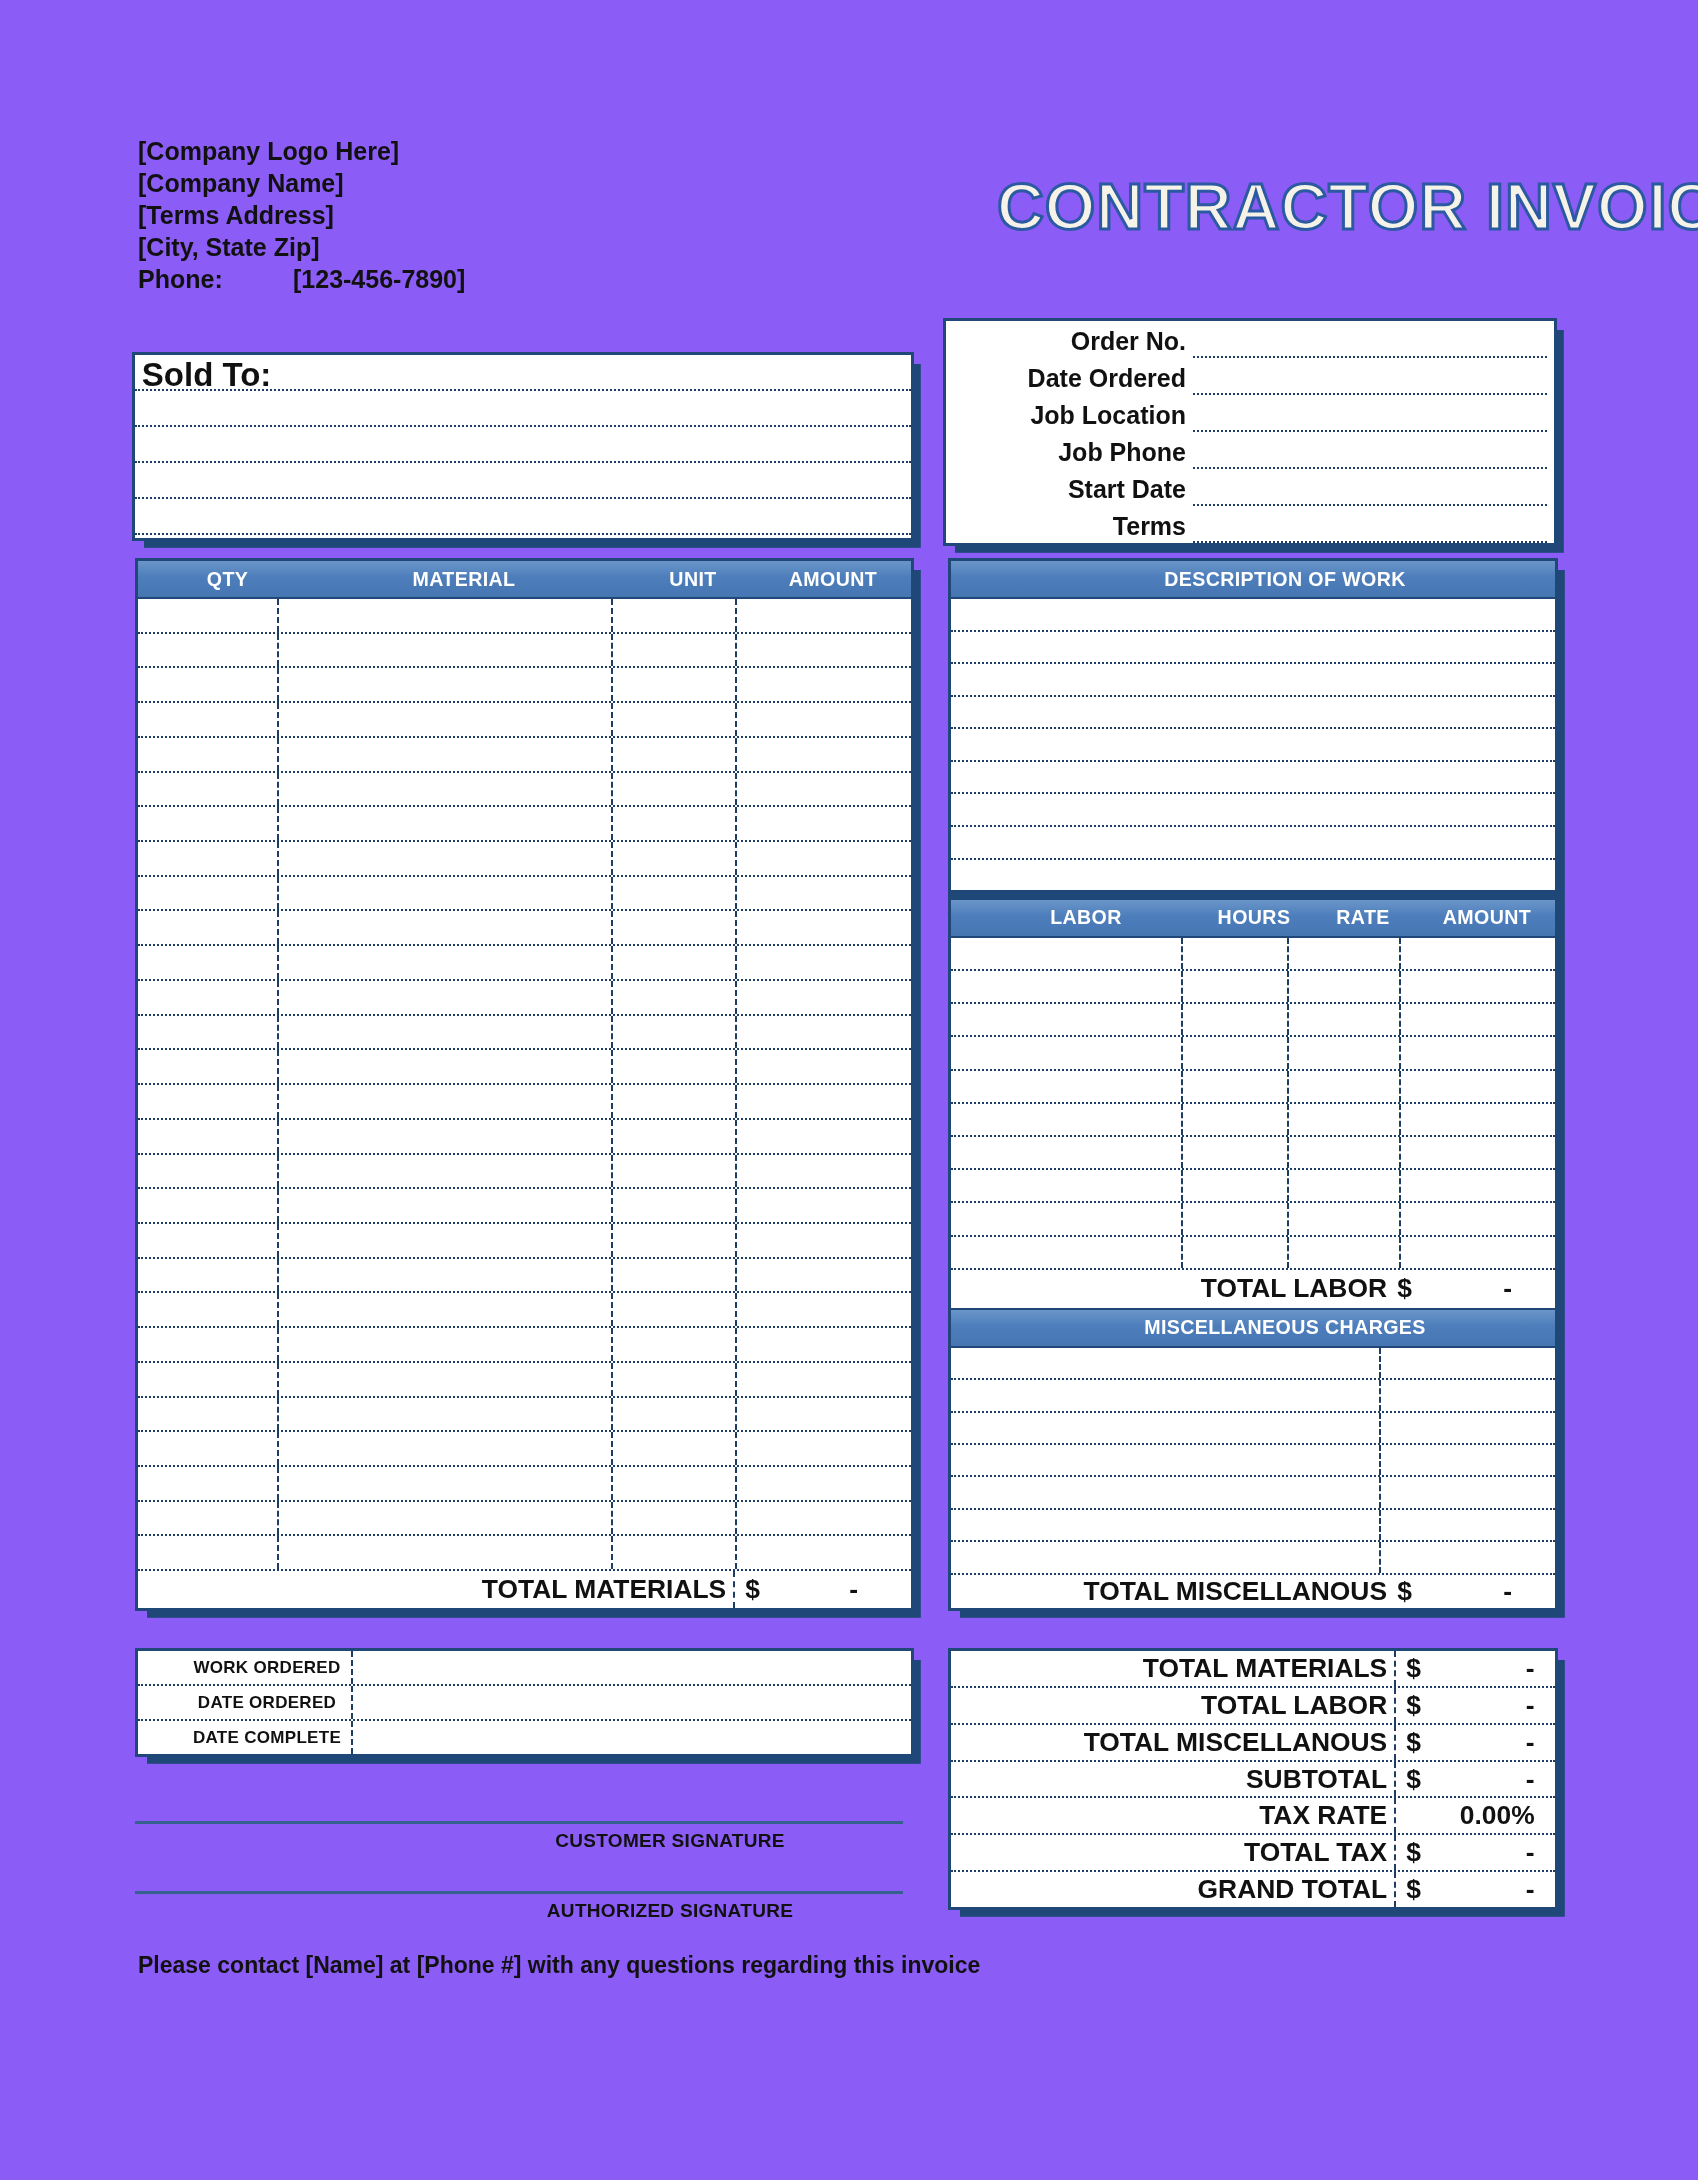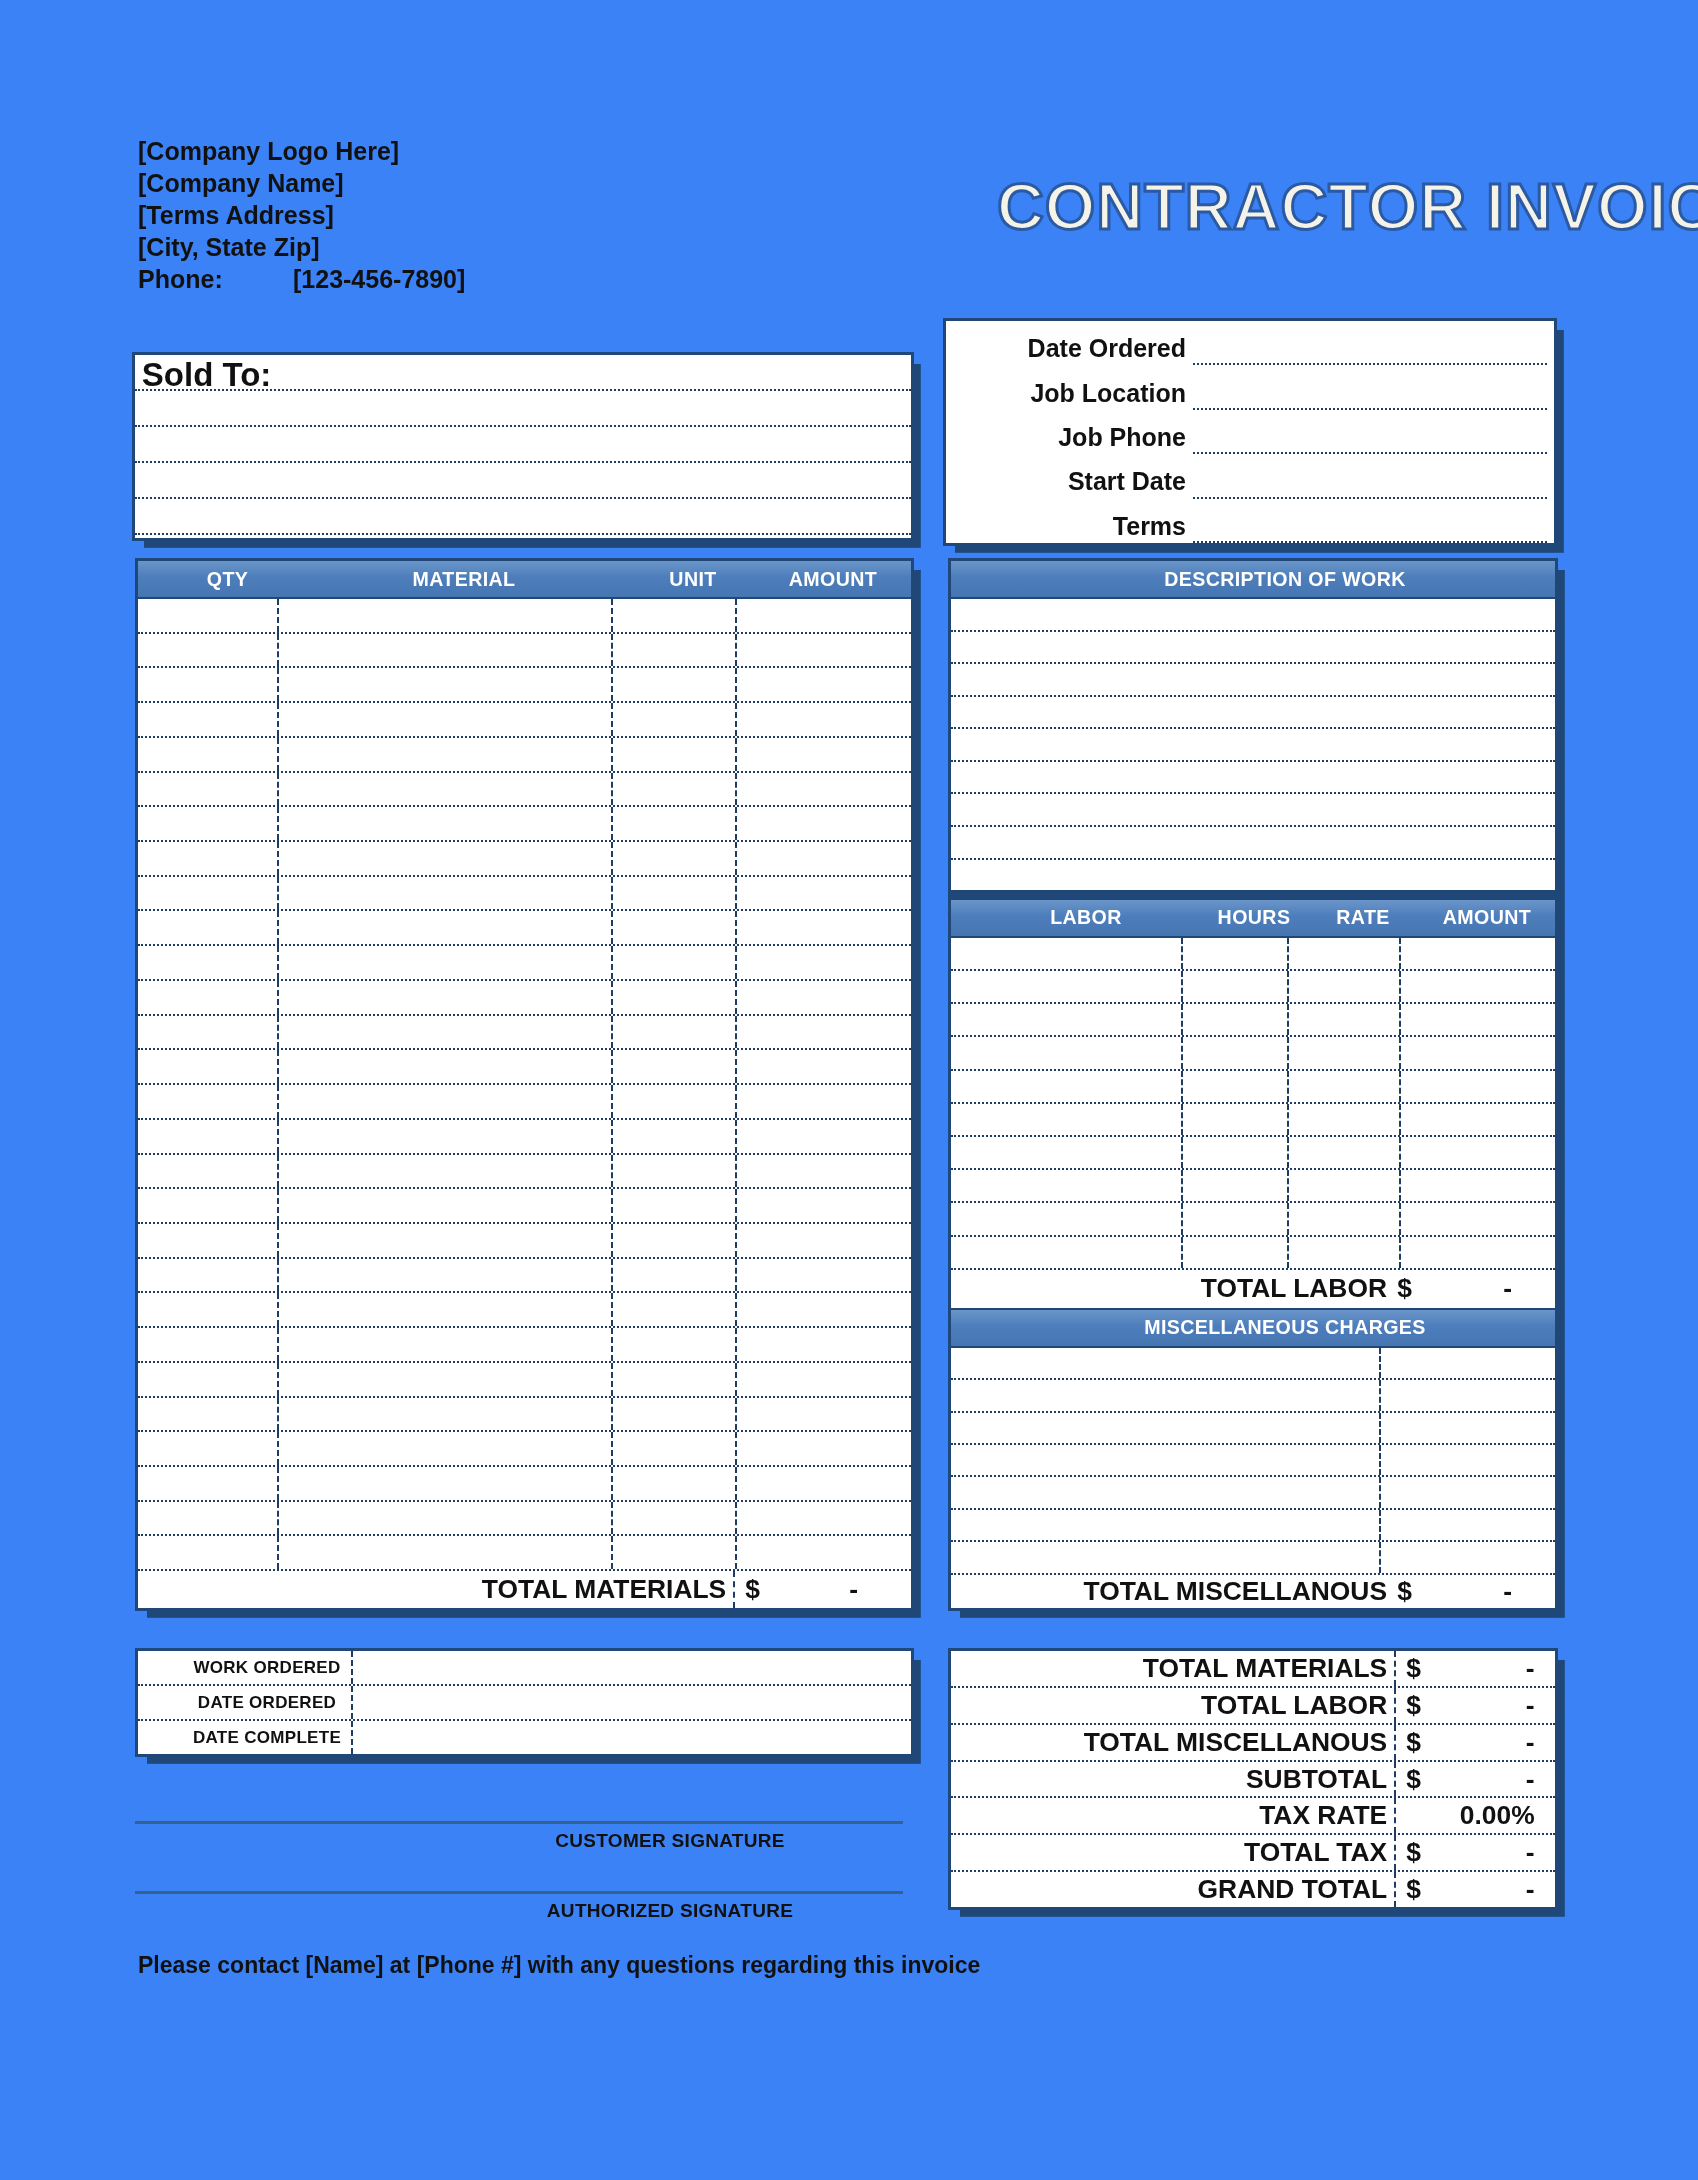--- a/index.html
+++ b/index.html
@@ -3,21 +3,21 @@
 <meta charset="utf-8">
 <style>
   :root{
     --navy:#1f4878;
     --dot:#1e3c64;
     --blue:#4d7ebb;
     --ink:#111111;
   }
   html,body{margin:0;padding:0;background:#e8e8e8;}
   .page{
-    position:relative;width:1698px;height:2181px;background:#3b82f6;
+    position:relative;width:1698px;height:2181px;background:#8b5cf6;
     overflow:hidden;font-family:"Liberation Sans",sans-serif;color:var(--ink);
     margin:0 auto;
   }
   
   .company{position:absolute;left:138px;top:135px;font-size:25px;font-weight:bold;line-height:32px;}
   .company .phone-label{display:inline-block;width:155px;}
   
   .title{
     position:absolute;left:997px;top:169px;font-size:65px;font-weight:bold;
     white-space:nowrap;letter-spacing:0.9px;color:#f5f2e8;
@@ -130,20 +130,24 @@
         <div class="sold-row"></div>
         <div class="sold-row"></div>
         <div class="sold-row"></div>
       </div>
     <div class="sold-label">Sold To:</div>
   </div>
 
   <div class="box order-box">
     <div style="display:flex;flex-direction:column;flex:1;">
         <div class="order-row">
+          <div class="order-label">Order No.</div>
+          <div class="order-field"></div>
+        </div>
+        <div class="order-row">
           <div class="order-label">Date Ordered</div>
           <div class="order-field"></div>
         </div>
         <div class="order-row">
           <div class="order-label">Job Location</div>
           <div class="order-field"></div>
         </div>
         <div class="order-row">
           <div class="order-label">Job Phone</div>
           <div class="order-field"></div>

